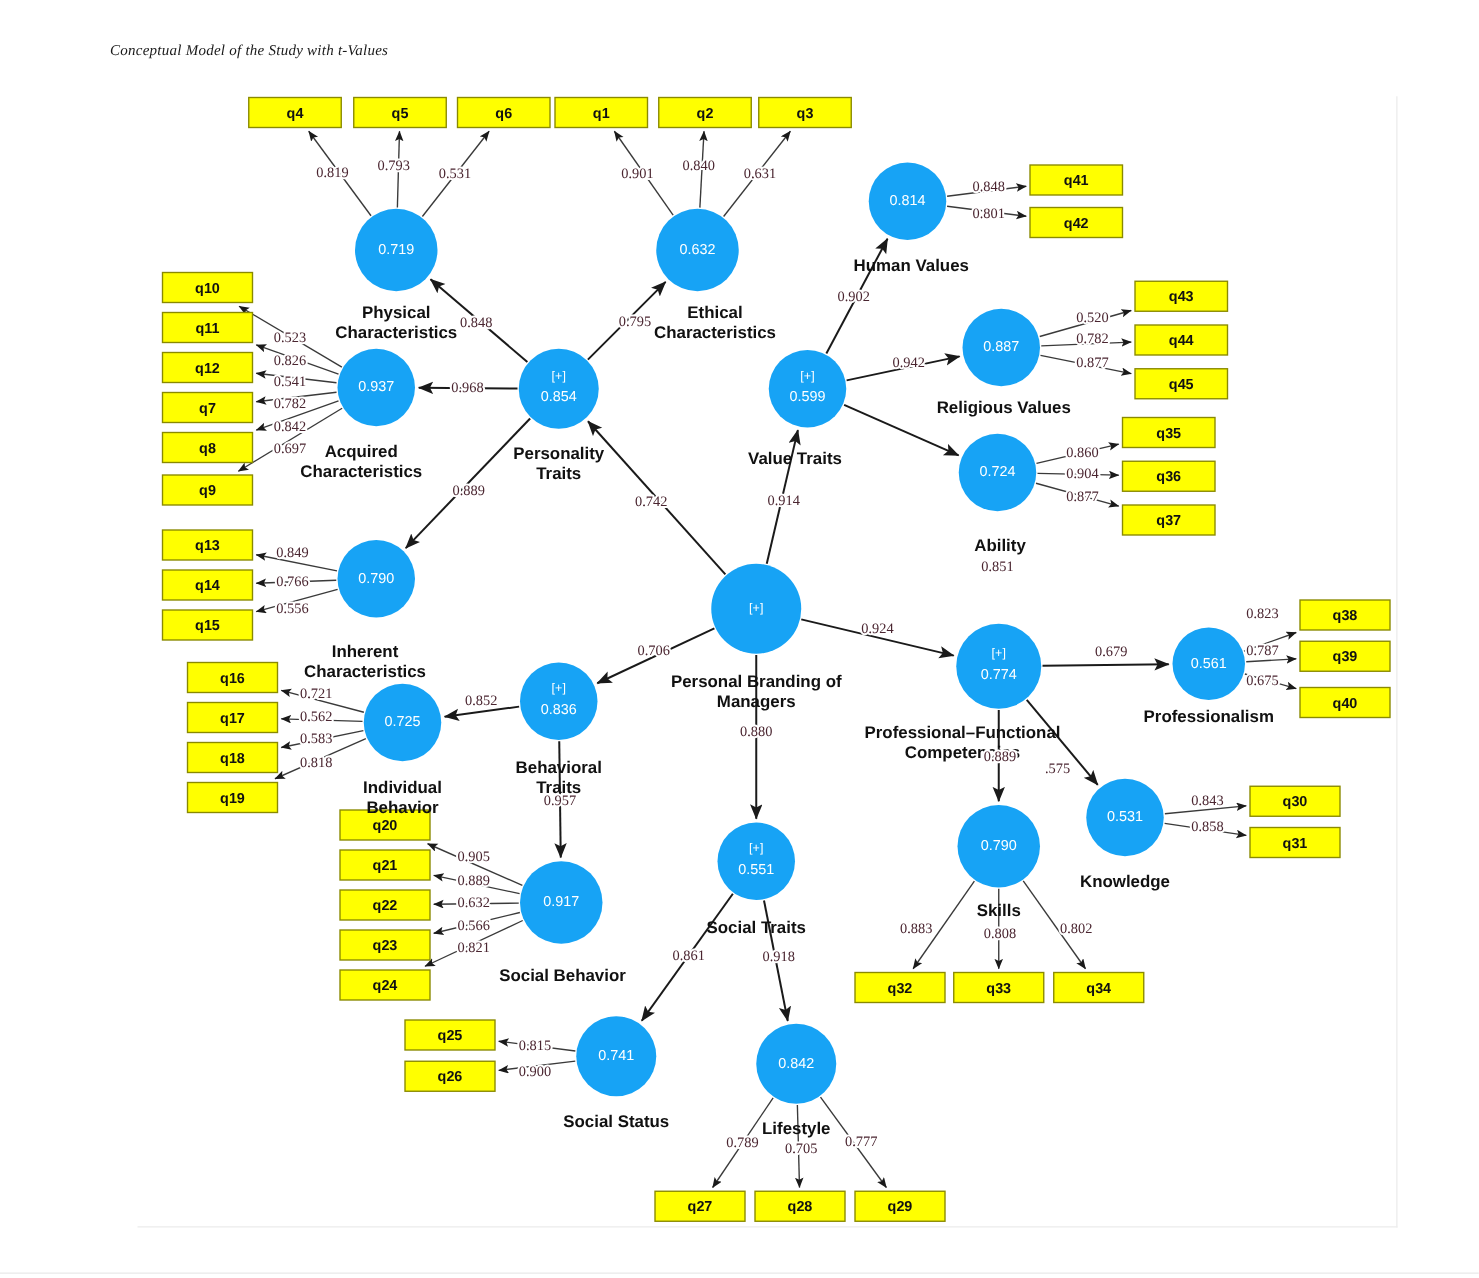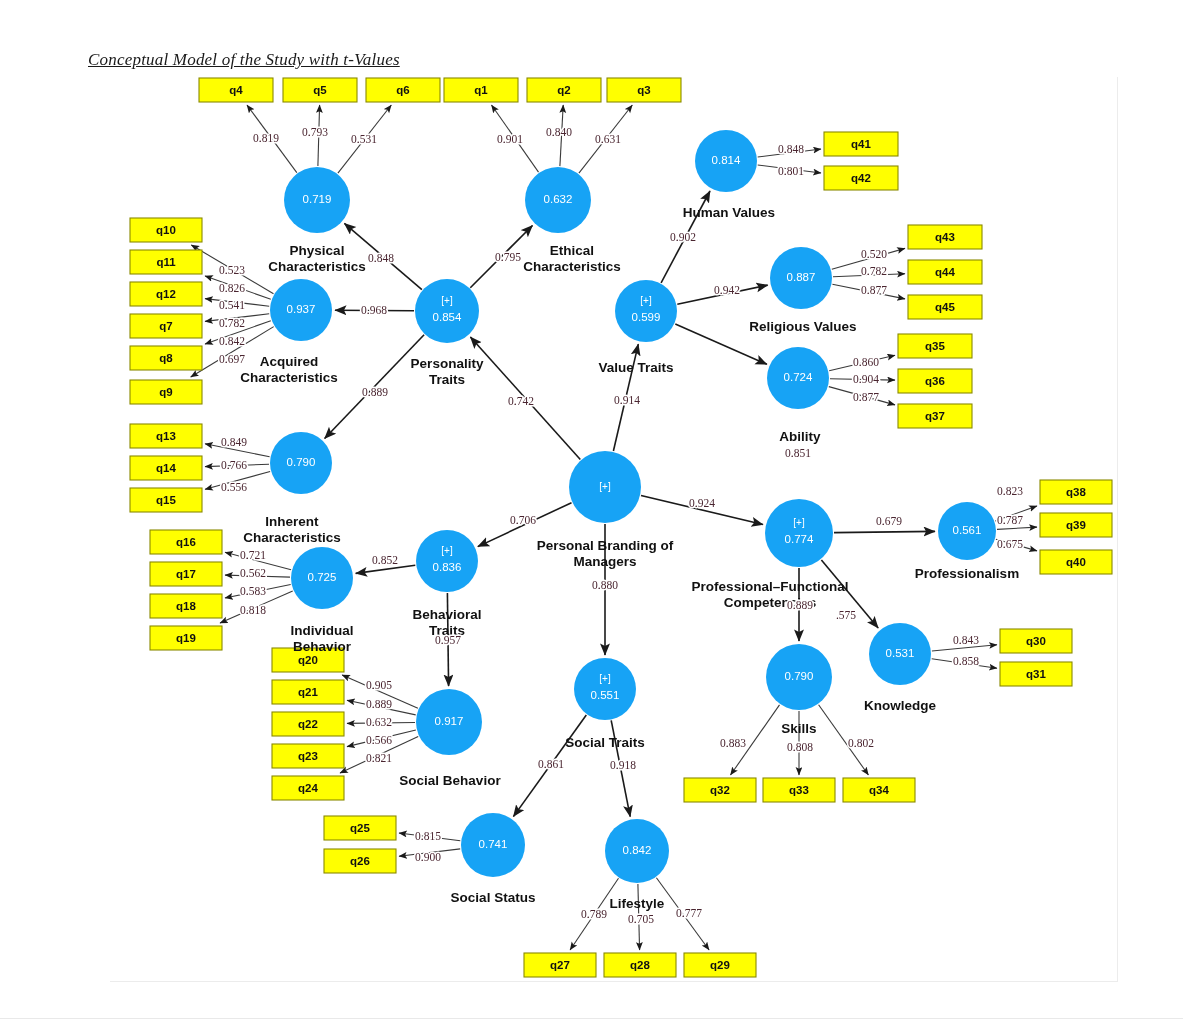--- a/index.html
+++ b/index.html
@@ -1,18 +1,18 @@
 <!DOCTYPE html>
 <html><head>
 <meta charset="utf-8">
 <style>
   html,body{margin:0;padding:0;background:#ffffff;}
   body{width:1183px;height:1022px;overflow:hidden;font-family:"Liberation Sans",sans-serif;}
   #page{position:relative;width:1183px;height:1022px;background:#fff;}
-  #title{position:absolute;left:88px;top:50px;font-family:"Liberation Serif",serif;font-style:italic;font-size:17px;color:#1a1a1a;letter-spacing:.2px;text-decoration:underline;}
+  #title{position:absolute;left:88px;top:33px;font-family:"Liberation Serif",serif;font-style:italic;font-size:12px;color:#1a1a1a;letter-spacing:.2px;}
   #frame{position:absolute;left:110px;top:77px;width:1008px;height:905px;border-right:1px solid #ececec;border-bottom:1px solid #ececec;box-sizing:border-box;pointer-events:none;}
   #footrule{position:absolute;left:0px;top:1018px;width:1183px;height:1px;background:#e9e9e9;}
   svg#diagram{position:absolute;left:0;top:0;width:1183px;height:1022px;}
   .ind-rect{fill:#ffff00;stroke:#8a8a00;stroke-width:1.1;}
   .ind-label{font-family:"Liberation Sans",sans-serif;font-size:11.5px;font-weight:bold;fill:#111;text-anchor:middle;dominant-baseline:middle;}
   .lv-circle{fill:#17a3f5;}
   .lv-val{font-family:"Liberation Sans",sans-serif;font-size:11.5px;fill:#ffffff;text-anchor:middle;dominant-baseline:middle;}
   .lv-plus{font-family:"Liberation Sans",sans-serif;font-size:10px;fill:#ffffff;text-anchor:middle;dominant-baseline:middle;}
   .lv-name{font-family:"Liberation Sans",sans-serif;font-size:13.5px;font-weight:bold;fill:#111;text-anchor:middle;dominant-baseline:middle;}
   .edge{stroke:#3a3a3a;stroke-width:1.1;fill:none;}

